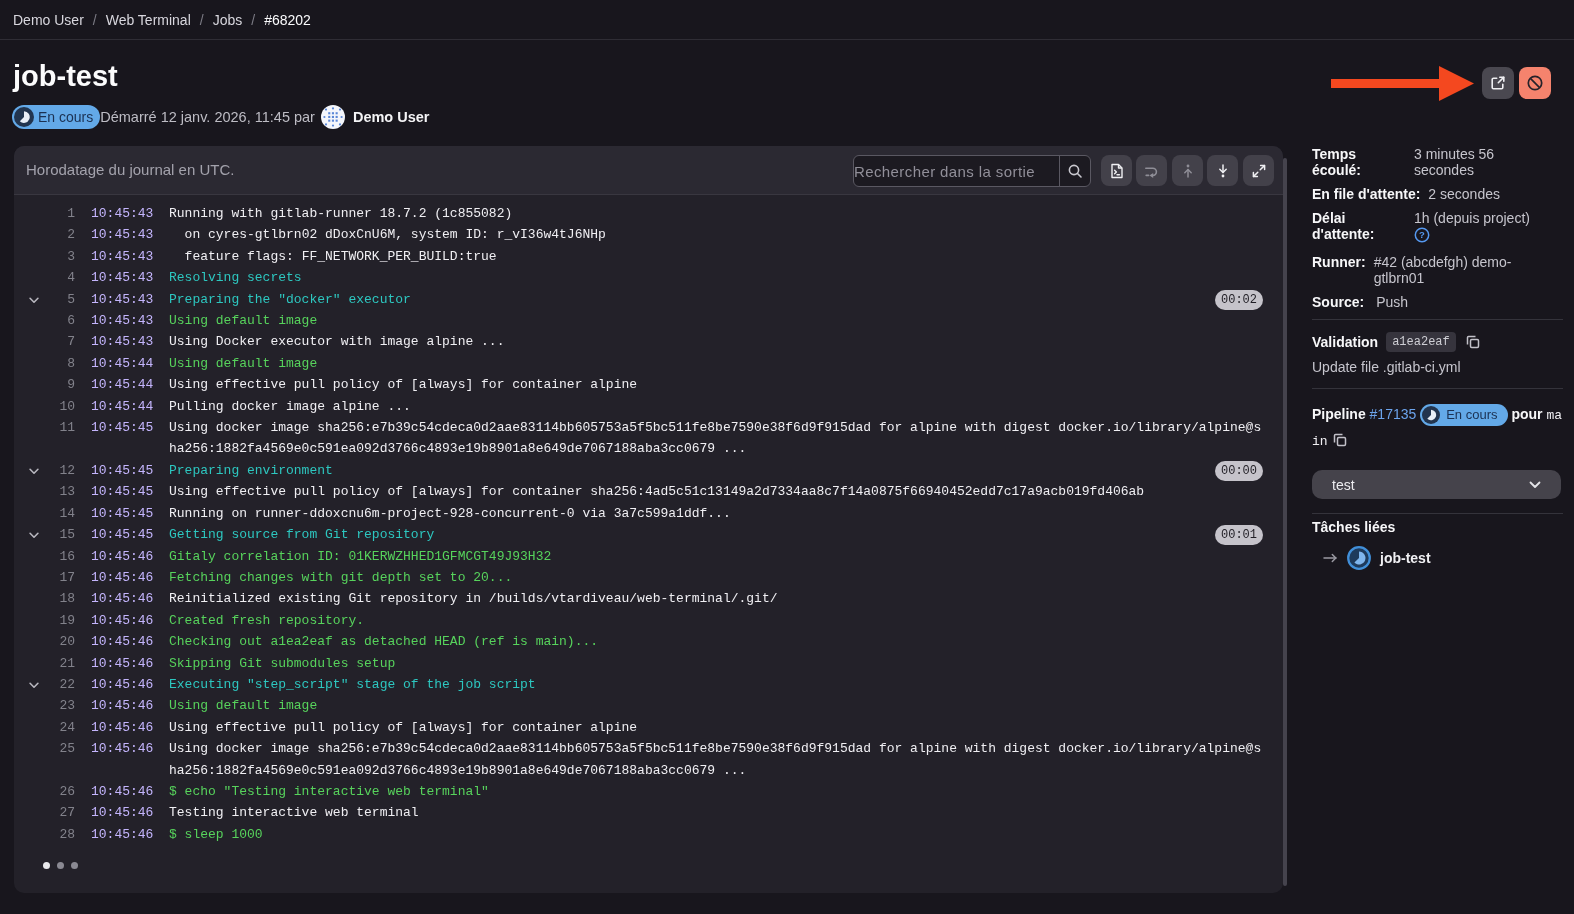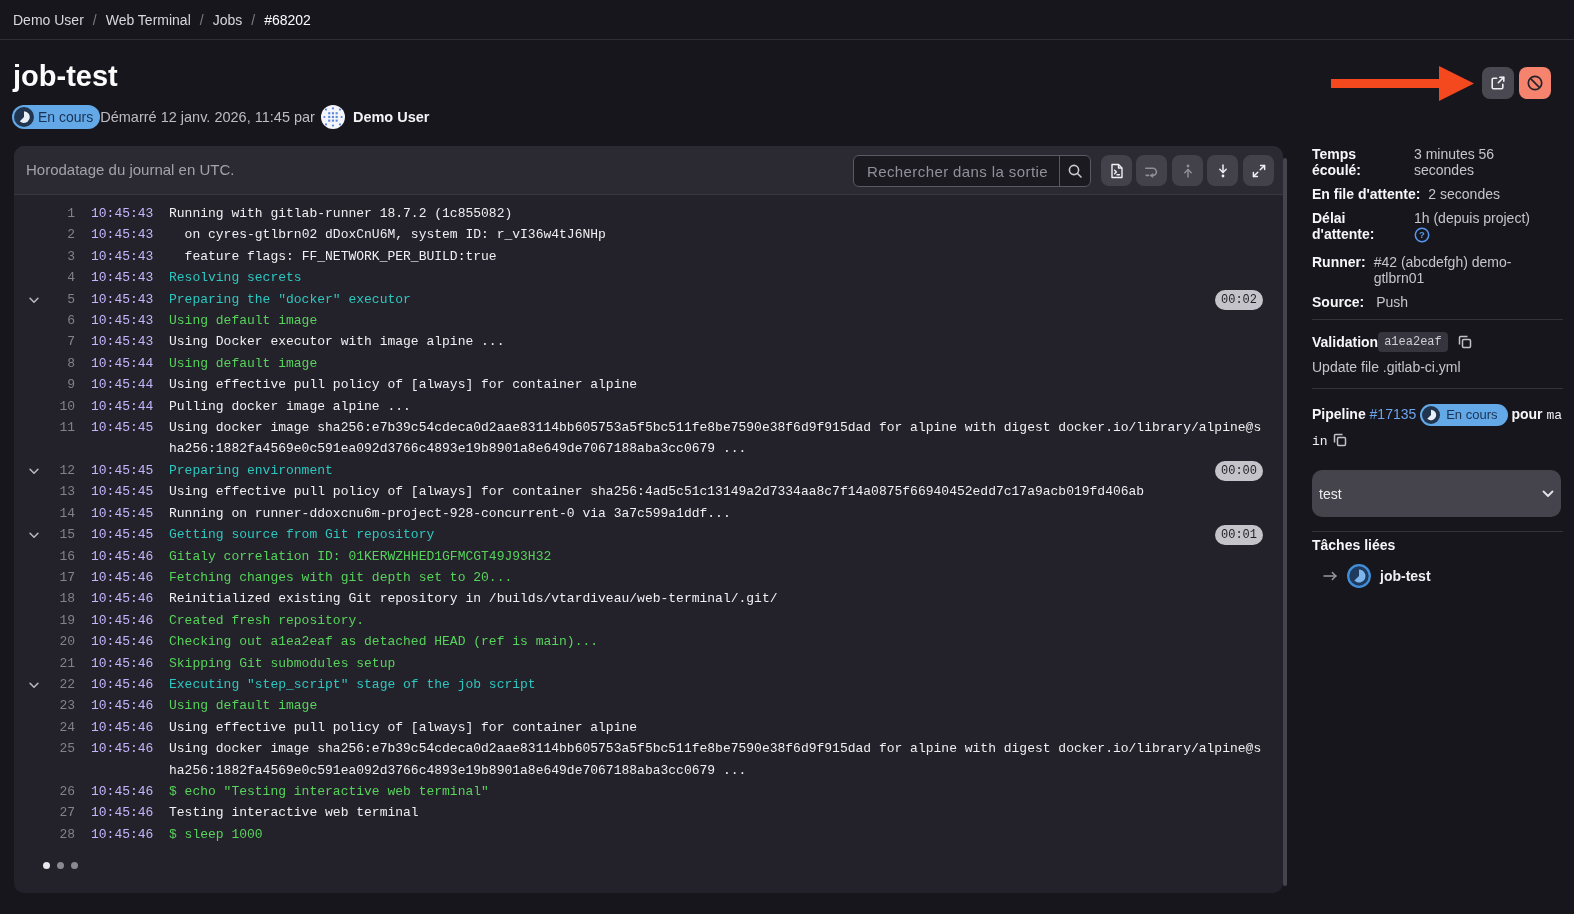--- a/index.html
+++ b/index.html
@@ -10,21 +10,21 @@
 .pill{display:inline-flex;align-items:center;background:#63a9e8;border-radius:13px;height:24px;padding:0 7px 0 2px}
 .pill .ptxt{color:#1b3152;font-size:14px;margin-left:4px}
 .started{color:#bdbcc4;font-size:14.5px;}
 .duser{color:#f4f4f6;font-size:14.5px;font-weight:bold;margin-left:8px}
 .avatar{margin-left:6px;height:24px}
 .topbtn{position:absolute;width:32px;height:32px;border-radius:8px;display:flex;align-items:center;justify-content:center}
 .logc{position:absolute;left:14px;top:146px;width:1269px;height:747px;background:#232129;border-radius:10px}
 .loghead{position:absolute;left:0;top:0;width:100%;height:49px;background:#2b2932;border-bottom:1px solid #393740;border-radius:10px 10px 0 0}
 .loghead .ht{position:absolute;left:12px;top:0;line-height:48px;font-size:15px;color:#a3a2ac}
 .search{position:absolute;left:839px;top:9px;width:238px;height:32px;border:1px solid #5a5862;border-radius:6px;background:#1c1a21;display:flex;align-items:center}
-.search .ph{flex:1;padding-left:13px;font-size:15px;letter-spacing:0.4px;color:#918f99;white-space:nowrap;overflow:hidden}
+.search .ph{flex:1;font-size:15px;letter-spacing:0.4px;color:#918f99;white-space:nowrap;overflow:hidden}
 .search .sdiv{width:1px;height:30px;background:#5a5862}
 .search .sic{width:30px;display:flex;align-items:center;justify-content:center}
 .hbtn{position:absolute;top:9px;width:31px;height:31px;border-radius:8px;background:#43414a;display:flex;align-items:center;justify-content:center}
 .logbody{position:absolute;left:0;top:50px;width:100%}
 .row{position:relative;font-family:"Liberation Mono",monospace;font-size:13px;line-height:21.4px;padding-left:155px}
 .row .num{position:absolute;left:0;top:0;width:61px;text-align:right;color:#82828b}
 .row .ts{position:absolute;left:77px;top:0;color:#c4b5fd}
 .row .chev{position:absolute;left:13px;top:4px}
 .row .tx{display:inline-block;max-width:1096px;white-space:pre-wrap;word-break:break-all;vertical-align:top}
 .w{color:#f0eff3}.g{color:#57d35c}.t{color:#2dc7c0}
@@ -37,21 +37,21 @@
 .sidebar b{color:#f7f7f9}
 .srow{display:flex;margin-bottom:8px}
 .srow .lab{width:102px;flex:none}
 .srow .val{flex:1}
 .hr{border:none;border-top:1px solid #34333b;margin:0}
 .chip{font-family:"Liberation Mono",monospace;font-size:12px;background:#36343d;color:#cfcfd5;border-radius:4px;padding:2px 6px}
 .blue{color:#6ca4ec;text-decoration:none}
 .spill{display:inline-flex;align-items:center;background:#63a9e8;border-radius:11px;height:22px;padding:0 10px 0 2px;vertical-align:middle}
 .spill .ptxt{color:#1b3152;font-size:13px;margin-left:6px}
 .mono{font-family:"Liberation Mono",monospace;font-size:13px;color:#f0eff3;word-break:break-all}
-.dd{width:249px;height:47px;background:#45434b;border-radius:10px;display:flex;align-items:center;padding:0 7px;color:#ededf0;font-size:14px}
+.dd{width:249px;height:29px;background:#45434b;border-radius:10px;display:flex;align-items:center;padding:0 20px;color:#ededf0;font-size:14px}
 .arrowicon{color:#9a99a2}
 </style></head><body>
 <div class="topbar">
     <span>Demo User</span>
     <span class="sep">/</span>
     <span>Web Terminal</span>
     <span class="sep">/</span>
     <span>Jobs</span>
     <span class="sep">/</span>
     <span class="cur">#68202</span>
@@ -223,21 +223,21 @@
       <div style="margin-right:8px"><b>Runner:</b></div>
       <div style="flex:1">#42 (abcdefgh) demo-<br>gtlbrn01</div>
     </div>
   <div class="srow">
       <div style="margin-right:12px"><b>Source:</b></div>
       <div>Push</div>
     </div>
   <hr class="hr" style="margin-top:9px;margin-bottom:12px">
   <div style="display:flex;align-items:center;margin-bottom:7px">
       <b style="font-size:14px">Validation</b>
-      <span class="chip" style="">a1ea2eaf</span>
+      <span class="chip" style="margin-left:8px">a1ea2eaf</span>
       <svg style="margin-left:9px" width="16" height="16" viewBox="0 0 16 16" fill="none" stroke="#c2c1c9" stroke-width="1.5" stroke-linejoin="round">
         <rect x="5.5" y="5.5" width="8" height="8" rx="1.2"></rect>
         <path d="M2.5 10.5v-7a1 1 0 0 1 1-1h7"></path>
       </svg>
     </div>
   <div style="margin-bottom:13px">Update file .gitlab-ci.yml</div>
   <hr class="hr" style="margin-bottom:13px">
   <div style="line-height:24px;margin-bottom:16px"><b>Pipeline</b> <a class="blue">#17135</a> <span class="spill">
         <svg width="18" height="18" viewBox="0 0 14 14">
           <circle cx="7" cy="7" r="7" fill="#22354f"></circle>

